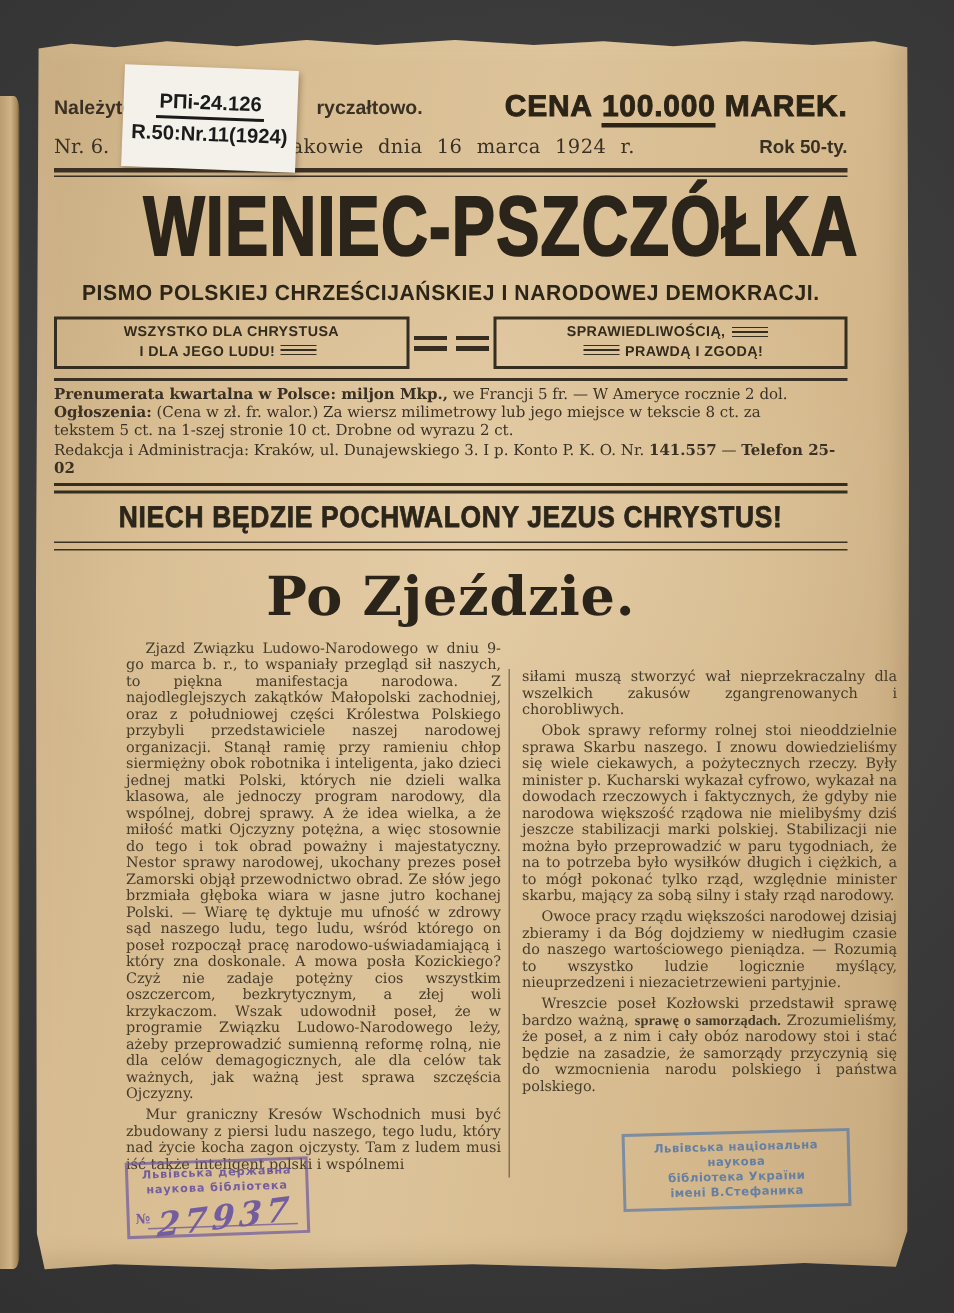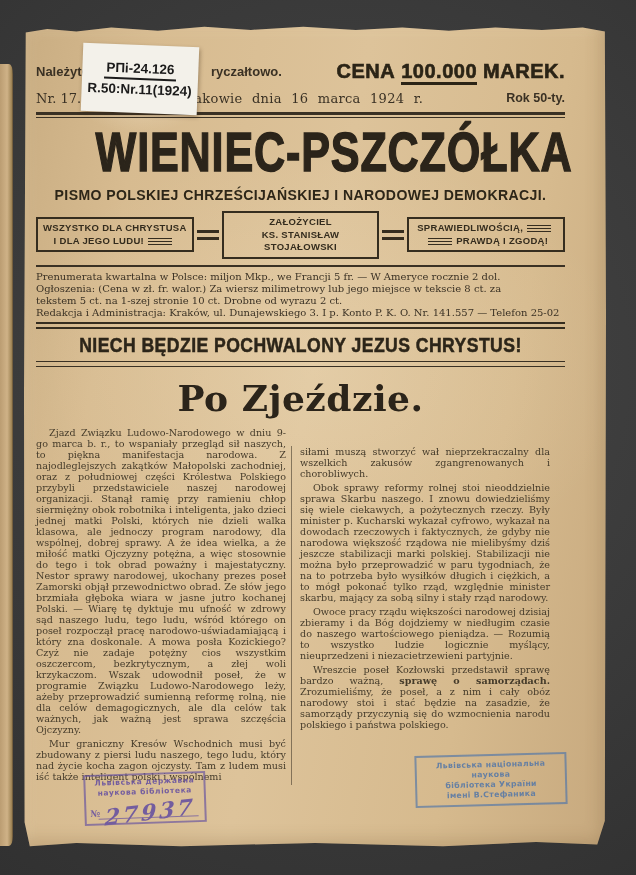--- a/index.html
+++ b/index.html
@@ -46,39 +46,39 @@
   .motto-box{border:2px solid #352d1f;padding:3px 4px;text-align:center;
     font:700 9.5px/12.5px "Liberation Sans",sans-serif;letter-spacing:.3px;color:#332b1d;flex:1;}
   .conn{width:22px;align-self:center;height:10px;margin:0 3px;flex:0 0 auto;
     background:linear-gradient(to bottom,#352d1f 0 3px,transparent 3px 7px,#352d1f 7px 10px);}
   .deco{display:inline-block;width:24px;height:7px;margin:0 4px;vertical-align:middle;
     background:repeating-linear-gradient(to bottom,#352d1f 0 1px,transparent 1px 3px);}
   .rule-thin{margin:6px 41px 0 12px;border-top:2px solid #3a3124;}
 
   
   .imprint{margin:4px 41px 0 12px;font-size:10px;line-height:12.2px;color:#3a3124;}
-  .imprint .b{font-weight:400;}
+  .imprint .b{font-weight:700;}
   .imprint .center{text-align:left;}
   .rule-b{margin:3px 41px 0 12px;border-top:2px solid #352d1f;border-bottom:2px solid #352d1f;height:3px;}
 
   
   .banner{margin:5px 41px 0 12px;text-align:center;height:24px;}
   .banner span{display:inline-block;font:700 20px/23px "Liberation Sans",sans-serif;
     letter-spacing:.5px;color:#2c2519;-webkit-text-stroke:.5px #2c2519;transform:scaleX(.88);}
   .rule-c{margin:3px 41px 0 12px;border-top:1px solid #3a3124;border-bottom:1px solid #3a3124;height:4px;}
 
   
   .article-title{margin:8px 41px 0 12px;text-align:center;font:700 36px/46px "DejaVu Serif",serif;color:#2b241a;letter-spacing:.5px;}
   .columns{margin:6px 0 0 12px;width:514px;display:flex;font-size:9.6px;line-height:11px;
     text-align:justify;color:#453b2a;}
-  .col-left{width:250px;flex:0 0 auto;}
+  .col-left{width:250px;flex:0 0 auto;margin-left:48px;}
   .col-right{width:250px;flex:0 0 auto;margin-left:5px;border-left:1px solid rgba(58,49,36,.55);padding-left:8px;margin-top:19px;}
   .columns p{margin:0 0 3px;text-indent:13px;}
   .columns p.noindent{text-indent:0;}
-  .inline-b{font-weight:700;}
+  .inline-b{font-weight:700;font-family:Liberation Serif, serif;}
 
   
   .shelf-label{position:absolute;left:58px;top:20px;width:116px;height:68px;background:#f3f1ea;
     transform:rotate(2.2deg);box-shadow:1px 2px 4px rgba(60,40,20,.4);
     display:flex;flex-direction:column;align-items:center;justify-content:center;gap:2px;
     color:#1b1b1b;font:700 13.5px/16px "Liberation Sans",sans-serif;}
   .shelf-line1{border-bottom:2px solid #1b1b1b;padding:0 2px 1px;}
 
   
   .stamp-purple{position:absolute;left:60px;top:748px;width:122px;color:#6b55a0;transform:rotate(-2deg);opacity:.92;}
@@ -101,39 +101,35 @@
 
   <div class="paper">
 
     <div class="row-postage">
       <span class="postage-left">Należyto</span>
       <span class="postage-right">ryczałtowo.</span>
       <span class="price"><span>CENA</span>&nbsp;<span class="price-value">100.000</span>&nbsp;<span>MAREK.</span></span>
     </div>
 
     <div class="row-dateline">
-      <span class="issue-no">Nr. 17.</span>
+      <span class="issue-no">Nr. 6.</span>
       <span class="date-center">Krakowie dnia 16 marca 1924 r.</span>
       <span class="year-label">Rok 50-ty.</span>
     </div>
     <div class="rule-a"></div>
 
     <div class="masthead-title"><span>WIENIEC-PSZCZÓŁKA</span></div>
     <div class="masthead-subtitle"><span>PISMO POLSKIEJ CHRZEŚCIJAŃSKIEJ I NARODOWEJ DEMOKRACJI.</span></div>
 
     <div class="motto-row">
       <div class="motto-box">
         <div>WSZYSTKO DLA CHRYSTUSA</div>
         <div><span>I DLA JEGO LUDU!</span><span class="deco"></span></div>
       </div>
       <div class="conn"></div>
-      <div class="motto-box">
-        <div>ZAŁOŻYCIEL</div>
-        <div>KS. STANISŁAW STOJAŁOWSKI</div>
-      </div>
       <div class="conn"></div>
       <div class="motto-box">
         <div><span>SPRAWIEDLIWOŚCIĄ,</span><span class="deco"></span></div>
         <div><span class="deco"></span><span>PRAWDĄ I ZGODĄ!</span></div>
       </div>
     </div>
     <div class="rule-thin"></div>
 
     <div class="imprint">
       <div><span class="b">Prenumerata kwartalna w Polsce: miljon Mkp.,</span><span> we Francji 5 fr. — W Ameryce rocznie 2 dol.</span></div>

